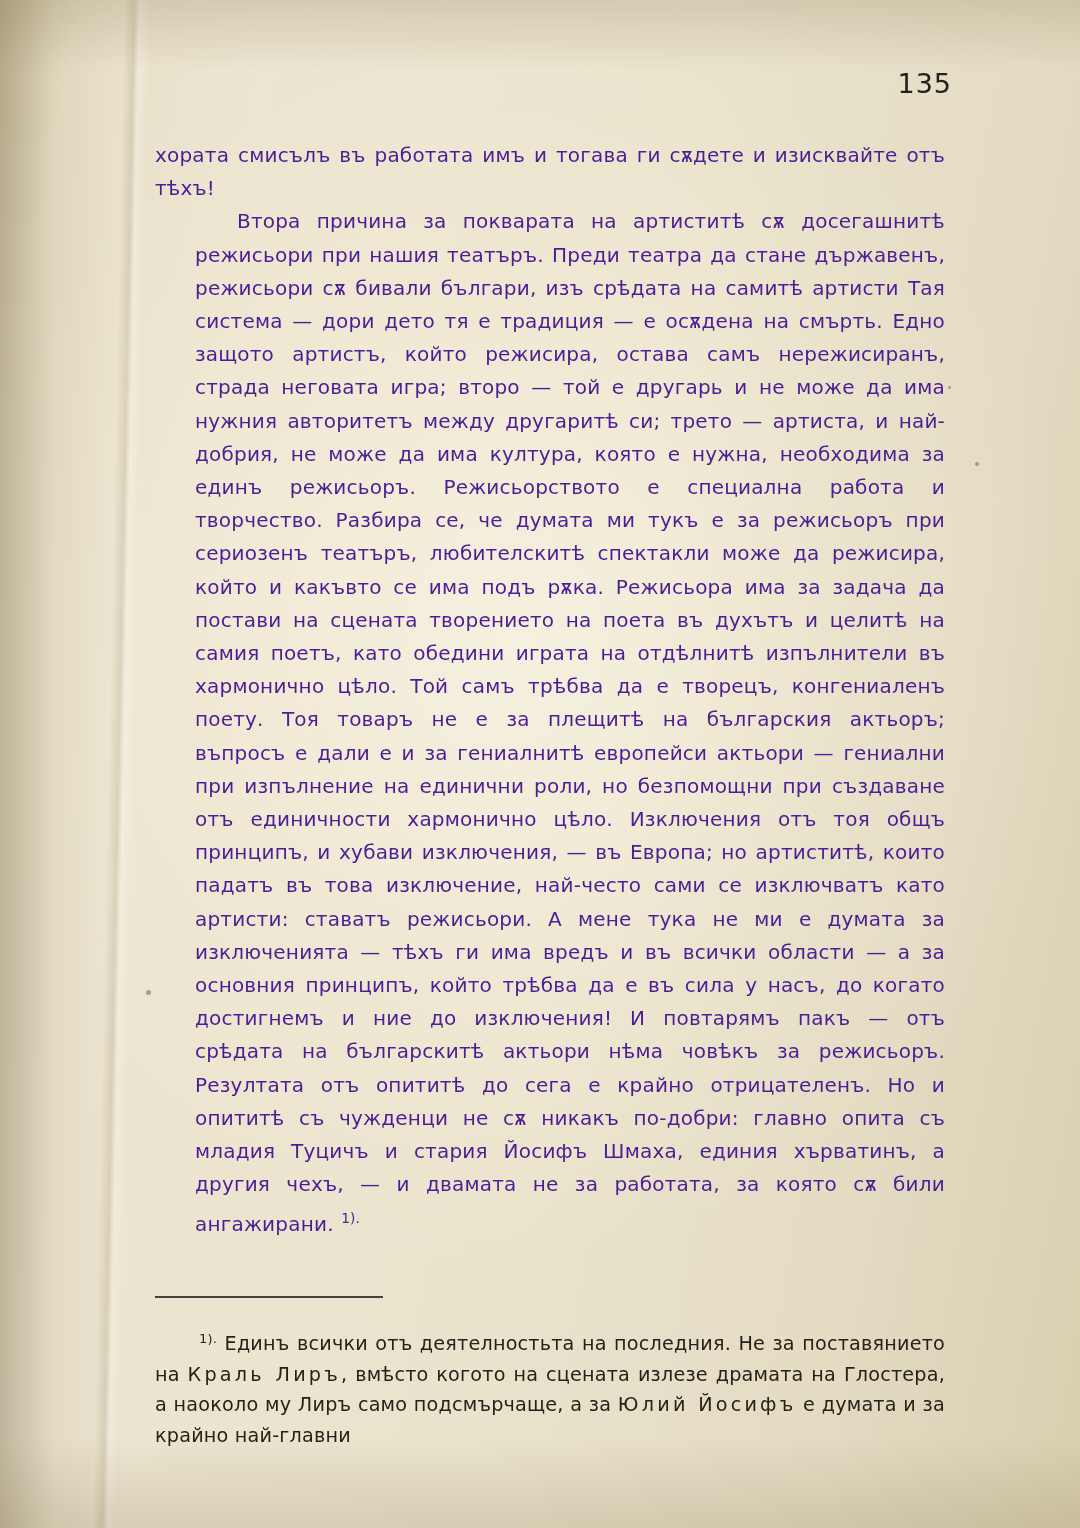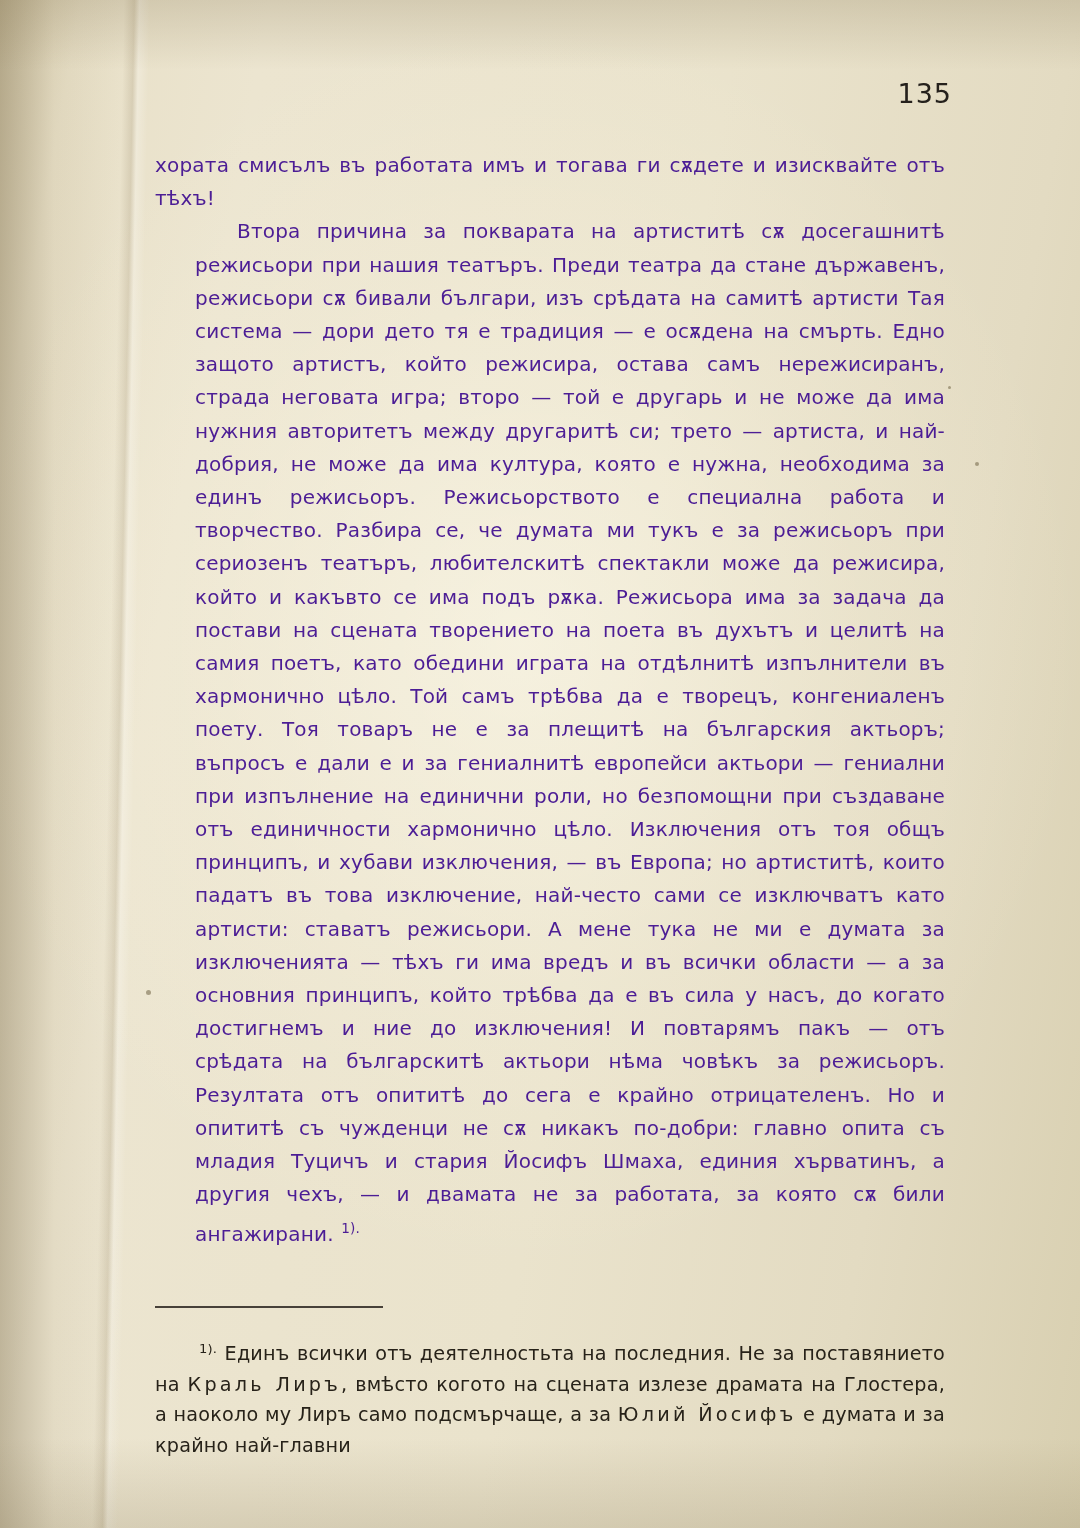--- a/index.html
+++ b/index.html
@@ -48,21 +48,21 @@
     top: 0;
     bottom: 0;
     left: 108px;
     width: 26px;
     background: linear-gradient(to right, rgba(120,100,64,0.0), rgba(120,100,64,0.16) 40%, rgba(255,255,255,0.25) 60%, rgba(120,100,64,0.0));
     transform: skewX(-1.2deg);
     pointer-events: none;
   }
   .content {
     position: absolute;
-    left: 0; top: 16px;
+    left: 0; top: 6px;
     width: 1080px;
     height: 1108px;
   }
   .folio {
     position: absolute;
     right: 128px;
     top: 62px;
     font-size: 27px;
     color: #25211c;
     letter-spacing: 1px;

